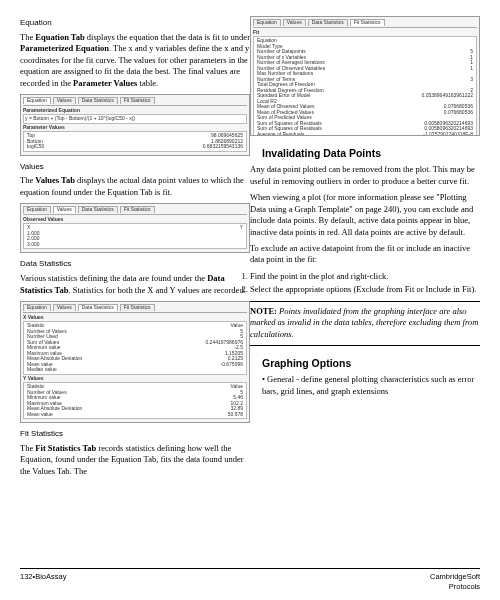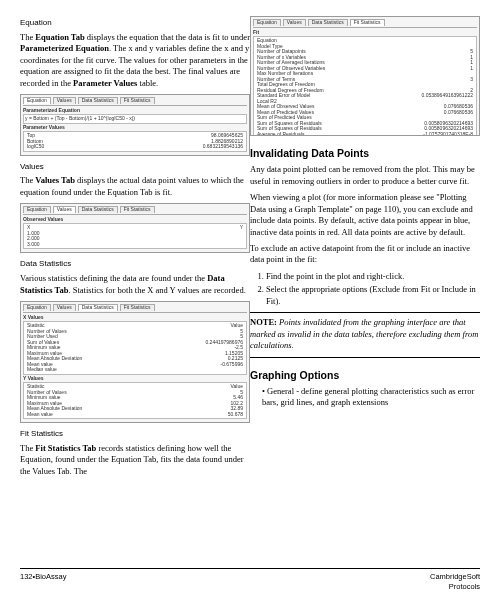--- a/index.html
+++ b/index.html
@@ -27,20 +27,21 @@
     font-weight: normal;
     margin-top: 6px;
     margin-bottom: 3px;
   }
   .section-heading {
     font-family: Arial, Helvetica, sans-serif;
     font-size: 10.5px;
     font-weight: bold;
     margin-top: 10px;
     margin-bottom: 4px;
+    margin-left: 12px;
   }
   p { margin-bottom: 5px; }
   .b { font-weight: bold; text-align: right; }
   .screenshot {
     border: 1px solid #999;
     background: #f5f5f5;
     padding: 2px;
     margin: 4px 0 6px 0;
     font-family: Tahoma, Arial, sans-serif;
     font-size: 5px;
@@ -63,21 +64,21 @@
   .tab.active { background: #fff; }
   .section-label { font-weight: bold; margin: 1px 0; }
   .row { display: flex; justify-content: space-between; padding: 0 2px; }
   .row > span:last-child { text-align: right; }
   .inner-box {
     border: 1px solid #bbb;
     padding: 1px;
     margin: 1px 0;
     background: #fff;
   }
-  ol { margin-left: 16px; margin-bottom: 5px; }
+  ol { margin-left: 0; margin-bottom: 5px; }
   ol li { margin-bottom: 2px; }
   ul { list-style: none; margin-left: 12px; margin-bottom: 14px; }
   ul li::before { content: "• "; }
   .note-rule { border-top: 1px solid #000; margin: 4px 0; }
   .note { font-style: italic; }
   .note .note-label { font-weight: bold; font-style: normal; }
   .footer {
     display: flex;
     justify-content: space-between;
     border-top: 1px solid #000;
@@ -329,30 +330,30 @@
         <div class="row">
             <span>Average of Residuals</span>
             <span>-1.0757901740318E-8</span>
           </div>
 
       </div>
     </div>
 
     <div class="section-heading">Invalidating Data Points</div>
     <p>Any data point plotted can be removed from the plot. This may be useful in removing outliers in order to produce a better curve fit.</p>
-    <p>When viewing a plot (for more information please see "Plotting Data using a Graph Template" on page 110), you can exclude and include data points. By default, active data points appear in blue, inactive data points in red. All data points are active by default.</p>
+    <p>When viewing a plot (for more information please see "Plotting Data using a Graph Template" on page 240), you can exclude and include data points. By default, active data points appear in blue, inactive data points in red. All data points are active by default.</p>
     <p>To exclude an active datapoint from the fit or include an inactive data point in the fit:</p>
     <ol>
       <li>Find the point in the plot and right-click.</li>
       <li>Select the appropriate options (Exclude from Fit or Include in Fit).</li>
     </ol>
 
     <div class="note-rule"></div>
     <p class="note">
-      <span class="note-label">NOTE:</span><span> Points invalidated from the graphing interface are that marked as invalid in the data tables, therefore excluding them from calculations.</span>
+      <span class="note-label">NOTE:</span><span> Points invalidated from the graphing interface are also marked as invalid in the data tables, therefore excluding them from calculations.</span>
     </p>
     <div class="note-rule"></div>
 
     <div class="section-heading">Graphing Options</div>
     <ul>
       <li>General - define general plotting characteristics such as error bars, grid lines, and graph extensions</li>
     </ul>
   </div>
 </div>
 

